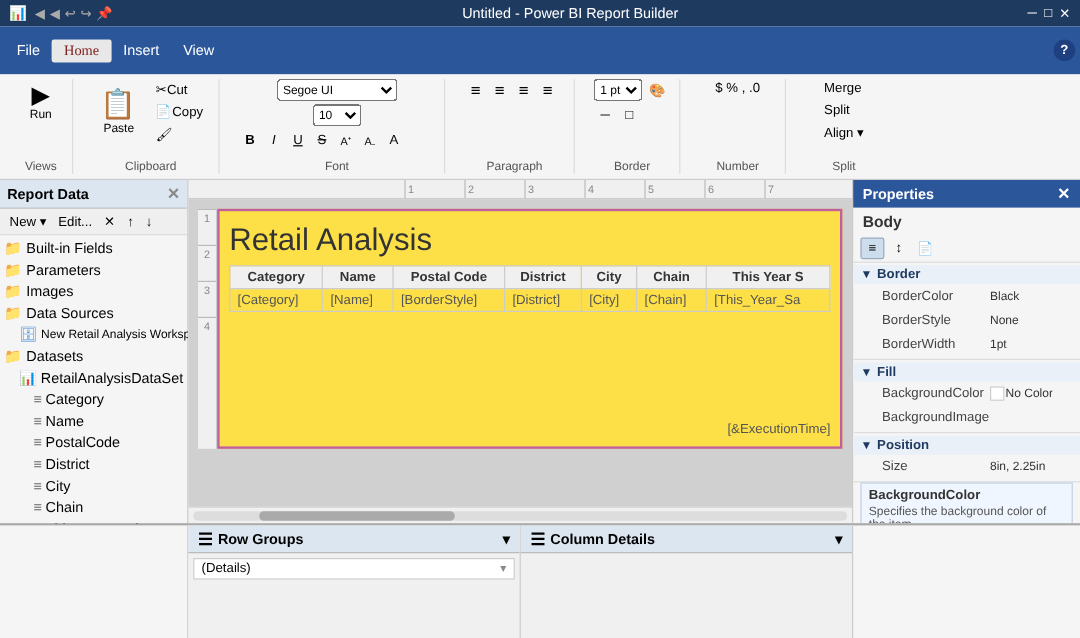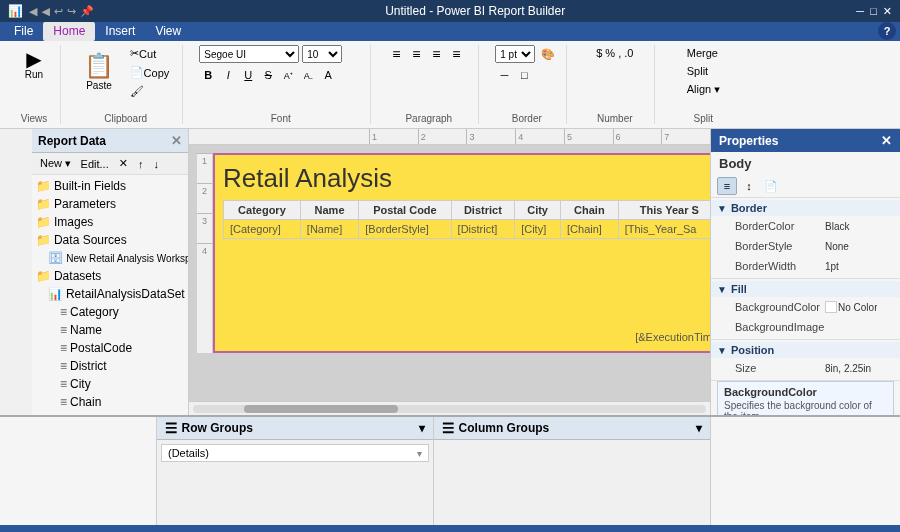--- a/index.html
+++ b/index.html
@@ -15,37 +15,39 @@
       justify-content: space-between;
       padding: 0 8px;
       font-size: 11px;
     }
     .title-bar-controls { display: flex; gap: 6px; }
     .title-bar-controls span { cursor: pointer; font-size: 11px; }
 
     
     .menu-bar {
       background: #2b579a;
-      height: 19px;
-      display: flex;
+      height: 40px;
+      display: flex;
+      align-items: center;
       padding: 0 4px;
     }
     .menu-bar .menu-item {
       color: white;
       padding: 2px 10px;
       font-size: 12px;
       cursor: pointer;
       border-radius: 2px;
     }
     .menu-bar .menu-item:hover, .menu-bar .menu-item.active {
       background: #1e4080;
     }
     .menu-bar .menu-item.active {
       background: #e8e8e8;
-      color: #a21caf;
+      color: #7f1d1d;
+      font-family: Liberation Serif, serif;
     }
     .help-btn {
       margin-left: auto;
       color: white;
       font-weight: bold;
       background: #1e4080;
       border-radius: 50%;
       width: 18px;
       height: 18px;
       display: flex;
@@ -108,21 +110,20 @@
 
     
     .left-panel {
       width: 157px;
       min-width: 157px;
       background: #f5f5f5;
       border-right: 1px solid #ccc;
       display: flex;
       flex-direction: column;
       overflow: hidden;
-      margin-left: 32px;
     }
     .panel-header {
       background: #dce6f1;
       padding: 4px 6px;
       font-size: 12px;
       font-weight: 600;
       display: flex;
       align-items: center;
       justify-content: space-between;
       border-bottom: 1px solid #bbb;
@@ -489,21 +490,21 @@
         <div class="ribbon-small-btn">
             <span>🖌</span>
           </div>
       </div>
     </div>
     <div class="ribbon-group-label">Clipboard</div>
   </div>
 
   <div class="ribbon-group" style="min-width: 180px;">
     <div style="display:flex;flex-direction:column;gap:3px;width:100%;">
-      <div style="display:flex;gap:3px;align-items:center;">
+      <div style="display:flex;gap:3px;align-items:center;flex-direction:column;">
         <select style="font-size:10px;width:100px;height:18px;">
           <option>Segoe UI</option>
         </select>
         <select style="font-size:10px;width:40px;height:18px;">
           <option>10</option><option>12</option><option>14</option>
         </select>
       </div>
       <div style="display:flex;gap:2px;align-items:center;">
         <button class="ribbon-small-btn" style="font-weight:bold;width:18px;height:18px;padding:0;justify-content:center;">B</button>
         <button class="ribbon-small-btn" style="font-style:italic;width:18px;height:18px;padding:0;justify-content:center;">I</button>
@@ -783,21 +784,21 @@
           <div class="groups-item">
             <span>(Details)</span>
             <span class="groups-item-arrow">▾</span>
           </div>
         </div>
       </div>
       <div class="groups-section">
         <div class="groups-header">
           <span style="display:flex;align-items:center;gap:4px;">
             <span style="font-size:14px;">☰</span>
-            <span>Column Groups</span>
+            <span>Column Details</span>
           </span>
           <span style="font-size:12px;">▾</span>
         </div>
         <div class="groups-content">
         </div>
       </div>
     </div>
 
     <div style="width:190px;min-width:190px;background:#f5f5f5;border-left:1px solid #ccc;"></div>
   </div>

